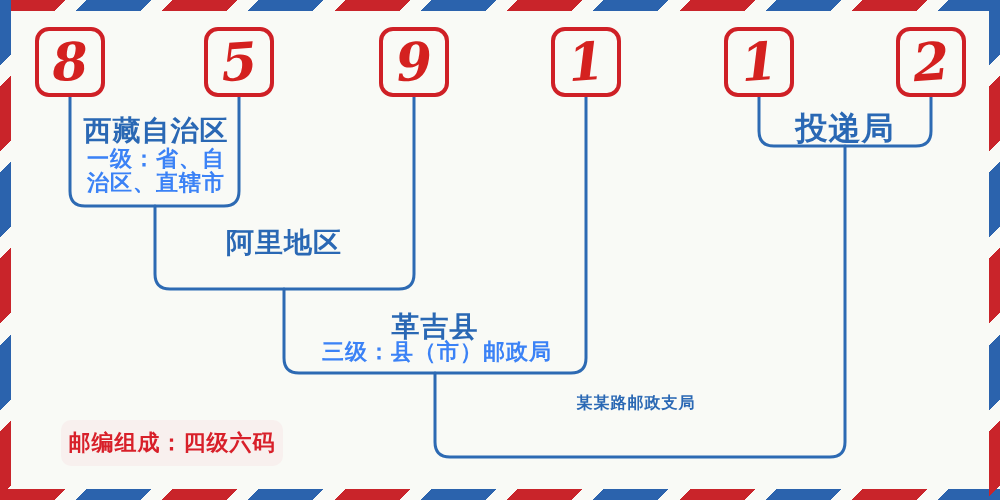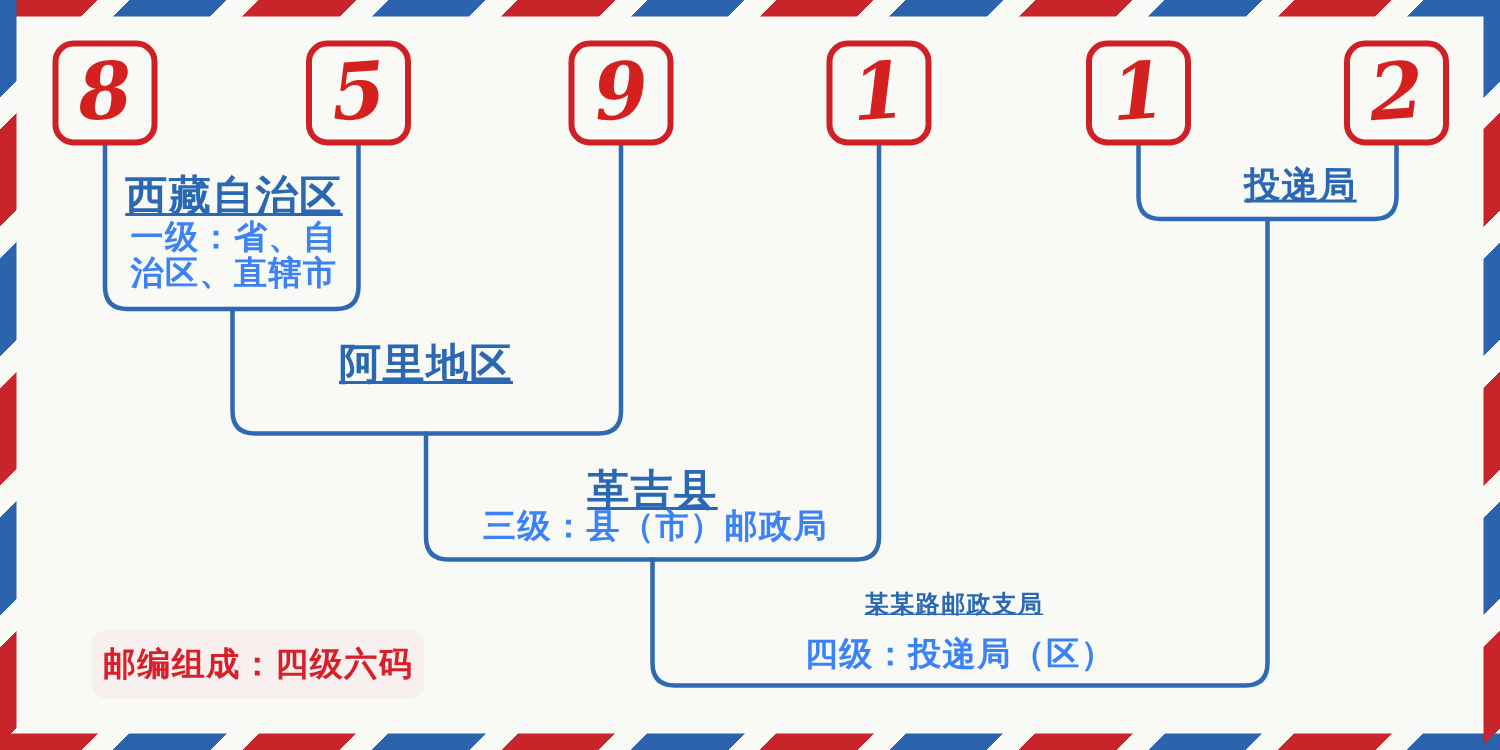--- a/index.html
+++ b/index.html
@@ -58,21 +58,21 @@
   
   .label{
     position:absolute;
     transform:translateX(-50%);
     text-align:center;
     white-space:nowrap;
     z-index:2;
     font-weight:bold;
     letter-spacing:1px;
   }
-  .label-blue{color:#2a68b4;text-decoration:underline;}
+  .label-blue{color:#2a68b4;}
   .label-red{color:#3b82f6;}
   .name-lg{font-size:28px;}
   .name-md{font-size:16px;}
   .desc{font-size:22px;line-height:24px;}
 
   
   .footer-badge{
     position:absolute;
     left:33px;top:420px;
     width:222px;height:46px;
@@ -128,21 +128,20 @@
     <div>一级：省、自</div>
     <div>治区、直辖市</div>
   </div>
 
   <div class="label label-blue name-lg" style="left:284px;top:224px">阿里地区</div>
 
   <div class="label label-blue name-lg" style="left:435px;top:308px">革吉县</div>
   <div class="label label-red desc" style="left:437px;top:339px">三级：县（市）邮政局</div>
 
   <div class="label label-blue name-md" style="left:636px;top:393px">某某路邮政支局</div>
-  <div class="label label-red desc" style="left:640px;top:424px">四级：投递局（区）</div>
 
-  <div class="label label-blue" style="left:867px;top:107px;font-size:24px">投递局</div>
+  <div class="label label-blue" style="left:845px;top:107px;font-size:32px">投递局</div>
 
   <div class="footer-badge">
     <span>邮编组成：四级六码</span>
   </div>
 
 </div>
 
 </body></html>

